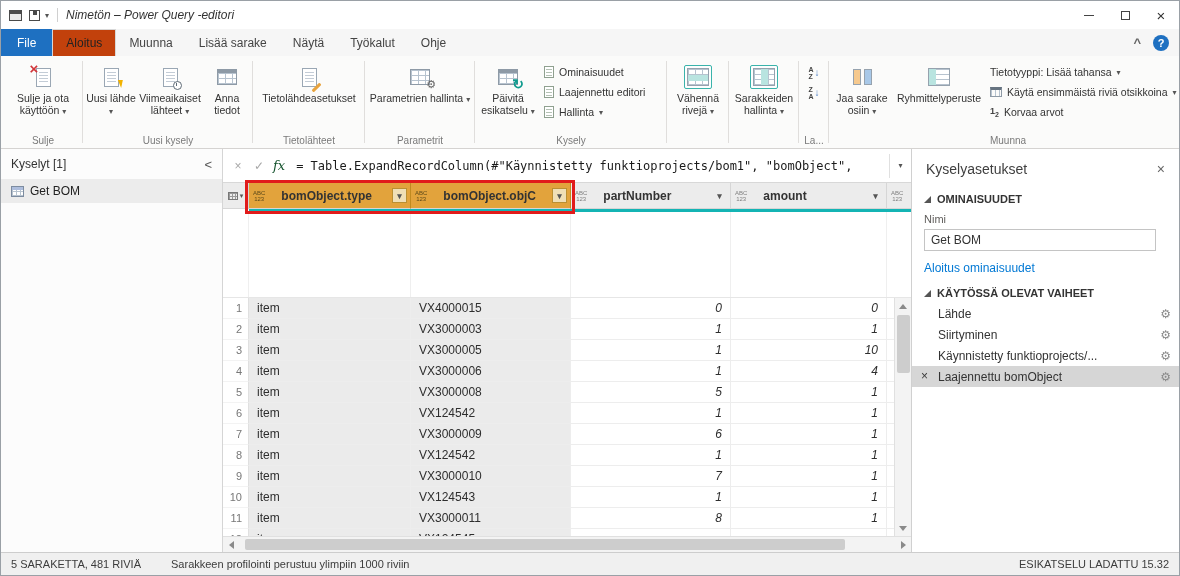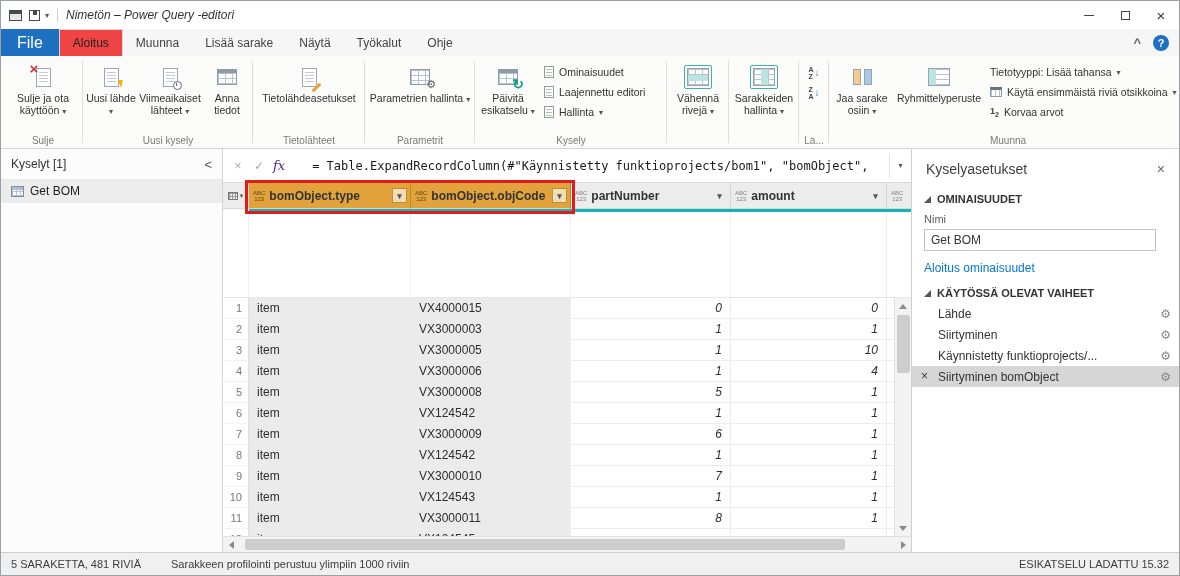--- a/index.html
+++ b/index.html
@@ -16,23 +16,23 @@
   .title-sep { width:1px; height:14px; background:#d0d0d0; margin-right:8px; }
   .title-text { font-size:12px; color:#333;font-style:italic; }
   .win-controls { margin-left:auto; display:flex; height:100%; }
   .wbtn { width:36px; height:100%; display:flex; align-items:center; justify-content:center; color:#444; }
   .min-glyph { width:10px; height:1px; background:#444; display:block; }
   .max-glyph { width:9px; height:9px; border:1px solid #444; display:block; }
   .close-glyph { font-size:15px; line-height:1; color:#333; }
 
   
   .tabrow { height:27px; background:#f6f6f6; display:flex; align-items:stretch; flex:none; }
-  .file-tab { background:#1e70c1; color:#fff; padding:0 16px; display:flex; align-items:center; font-size:16px; }
+  .file-tab { background:#1e70c1; color:#fff; padding:0 16px; display:flex; align-items:center; font-size:12px; }
   .tab { padding:0 13px; display:flex; align-items:center; font-size:12px; color:#444; }
-  .tab.active { background:#ef4444; border:1px solid #d8d8d8; border-bottom:none; color:#222; }
+  .tab.active { background:#c2410c; border:1px solid #d8d8d8; border-bottom:none; color:#222; }
   .tab-right { margin-left:auto; display:flex; align-items:center; gap:12px; padding-right:10px; }
   .ribbon-collapse { color:#666; font-size:13px; font-weight:bold; }
   .help-circle { width:16px; height:16px; border-radius:50%; background:#1e70c1; color:#fff; font-size:11px; font-weight:bold; display:flex; align-items:center; justify-content:center; }
 
   
   .ribbon { height:93px; background:#fbfbfa; border-bottom:1px solid #d5d3d1; display:flex; padding:0 2px; flex:none; }
   .rgroup { display:flex; flex-direction:column; position:relative; flex:none; }
   .rgroup::after { content:""; position:absolute; right:0; top:5px; bottom:5px; width:1px; background:#e0dedc; }
   .rg-body { flex:1; display:flex; align-items:flex-start; padding-top:2px; justify-content:center; }
   .rg-label { height:15px; line-height:15px; text-align:center; font-size:10px; color:#7a7a7a; white-space:nowrap; overflow:hidden; }
@@ -95,32 +95,32 @@
   .sb-collapse { margin-left:auto; color:#555; font-size:13px; }
   .query-row { height:24px; display:flex; align-items:center; gap:6px; padding:0 10px; background:#ececec; font-size:12px; color:#222; }
   .tbl-ico { width:13px; height:11px; border:1px solid #7d8ca0; background-color:#fff;
     background-image:linear-gradient(#aebedd 3px,transparent 3px),linear-gradient(90deg,#b7c3cf 1px,transparent 1px),linear-gradient(#b7c3cf 1px,transparent 1px);
     background-size:100% 100%,4px 100%,100% 4px; flex:none; }
 
   
   .center { flex:1; display:flex; flex-direction:column; min-width:0; }
   .formula-bar { height:34px; border-bottom:1px solid #d8d8d8; background:#fff; display:flex; align-items:center; padding-left:8px; gap:7px; flex:none; }
   .fb-btn { color:#a8a8a8; font-size:12px; width:14px; text-align:center; }
-  .fb-fx { font-family:"DejaVu Serif", serif; font-style:italic; font-size:13px; color:#4c1d95; margin-right:20px; }
+  .fb-fx { font-family:"DejaVu Serif", serif; font-style:italic; font-size:13px; color:#14532d; margin-right:4px; }
   .fb-input { flex:1; height:24px; line-height:24px; font-family:"DejaVu Sans Mono", monospace; font-size:12px; color:#1b1b1b; white-space:nowrap; overflow:hidden; }
   .fb-expand { width:22px; height:24px; border-left:1px solid #e0e0e0; display:flex; align-items:center; justify-content:center; color:#555; }
 
   
   .grid { flex:1; position:relative; background:#fff; min-height:0; }
   .gh-row { display:flex; height:26px; }
   .gh-corner { width:26px; flex:none; background:#ececec; border-right:1px solid #d6d6d6; border-bottom:1px solid #d6d6d6; display:flex; align-items:center; justify-content:center; gap:2px; }
   .corner-tbl { width:10px; height:8px; border:1px solid #777;
     background-image:linear-gradient(#999 1px,transparent 1px),linear-gradient(90deg,#999 1px,transparent 1px); background-size:3px 3px; }
   .corner-dd { font-size:7px; color:#555; }
-  .gh-cell { display:flex; align-items:center; gap:4px; padding:0 3px 0 4px; border-right:1px solid #d6d6d6; border-bottom:1px solid #d6d6d6; background:#ececec; font-weight:bold; font-size:12px; color:#333; flex:none; overflow:hidden; }
+  .gh-cell { display:flex; align-items:center; gap:16px; padding:0 3px 0 4px; border-right:1px solid #d6d6d6; border-bottom:1px solid #d6d6d6; background:#ececec; font-weight:bold; font-size:12px; color:#333; flex:none; overflow:hidden; }
   .gh-cell.last { flex:1; min-width:0; border-right:none; }
   .gh-cell.sel { background:#e2a33c; border-right-color:#c08a20; }
   .badge { display:flex; flex-direction:column; align-items:center; font-size:6px; line-height:6px; color:#808080; font-weight:normal; flex:none; }
   .badge i { font-style:normal; display:block; }
   .sel .badge { color:#5d4a1a; }
   .gh-name { flex:1; overflow:hidden; white-space:nowrap; }
   .filter { width:15px; height:15px; display:flex; align-items:center; justify-content:center; font-size:9px; color:#555; flex:none; }
   .sel .filter { background:#f0dfb6; border:1px solid #bb9032; }
   .quality-bar { height:3px; background:#14b4b4; margin-left:26px; }
   .band { display:flex; height:86px; border-bottom:1px solid #e6e6e6; }
@@ -644,21 +644,21 @@
   </div>
 
   <div class="step">
     <span class="step-x"></span>
     <span class="step-label">Käynnistetty funktioprojects/...</span>
     <span class="step-gear">⚙</span>
   </div>
 
   <div class="step selected">
     <span class="step-x">×</span>
-    <span class="step-label">Siirtyminen bomObject</span>
+    <span class="step-label">Laajennettu bomObject</span>
     <span class="step-gear">⚙</span>
   </div>
 </div>
     </div>
 
   </div>
 
   <div class="statusbar">
     <span>5 SARAKETTA, 481 RIVIÄ</span>
     <span class="st-mid">Sarakkeen profilointi perustuu ylimpiin 1000 riviin</span>

